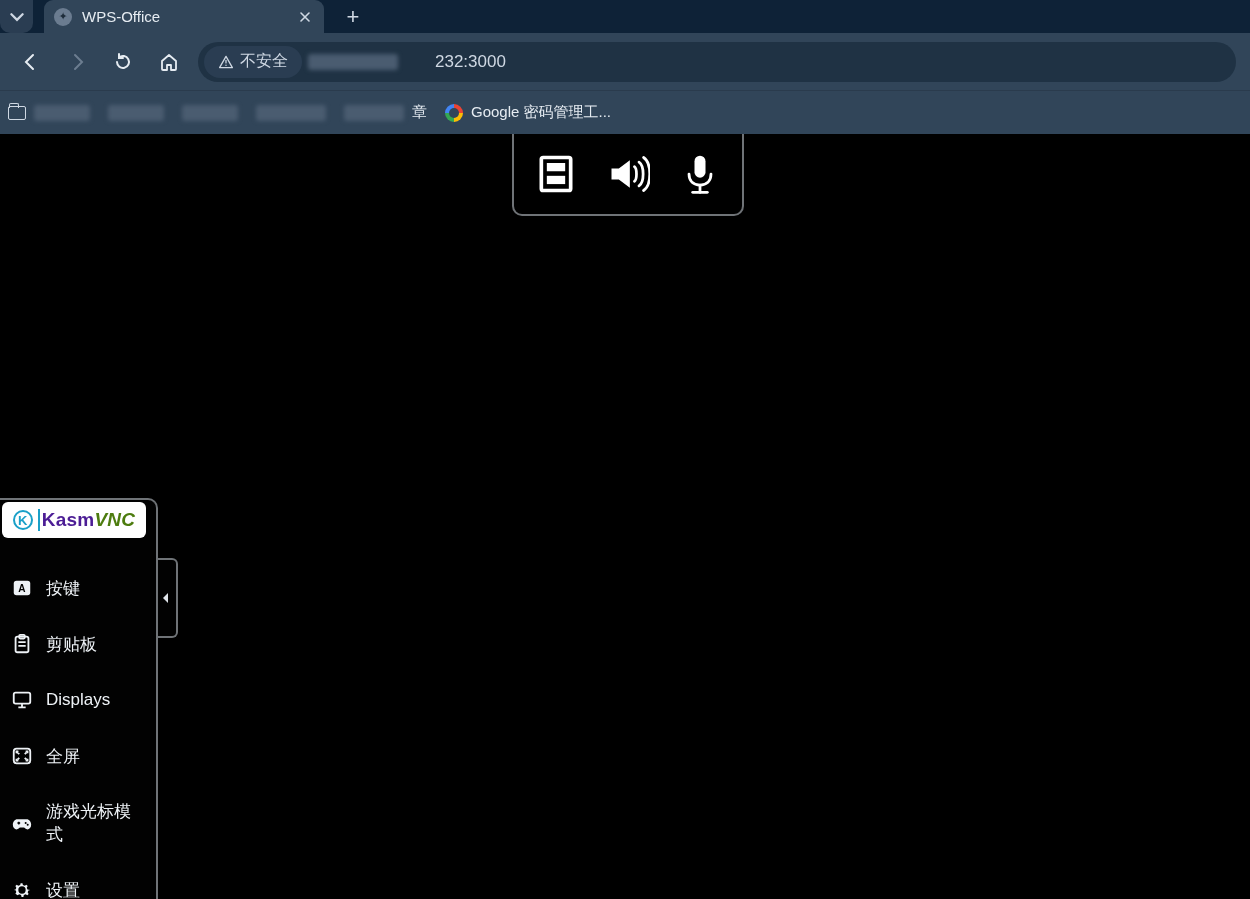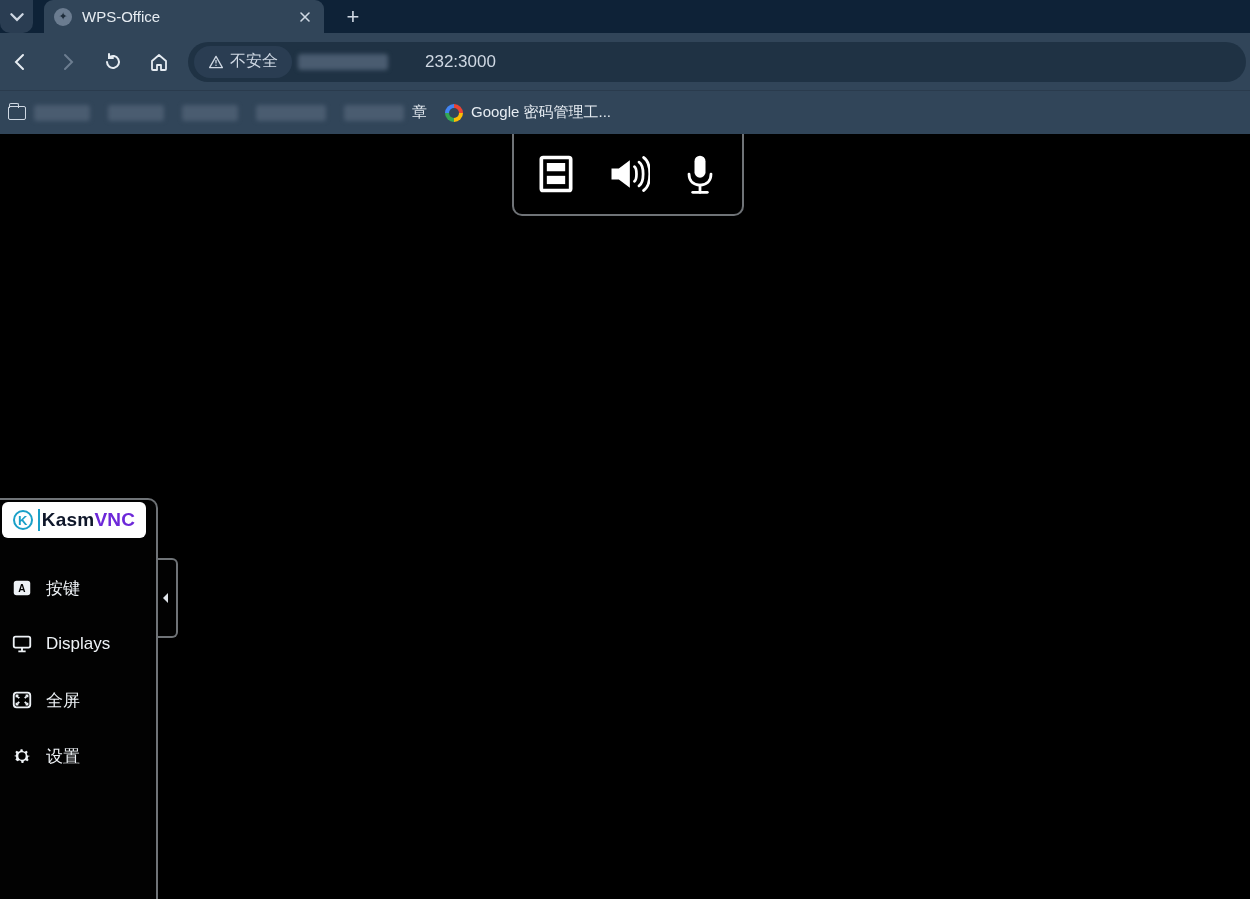--- a/index.html
+++ b/index.html
@@ -45,21 +45,21 @@
     color:#cfd8e3; font-size:22px; font-weight:300;
     margin-left:12px;
     cursor:pointer;
   }
 
   .toolbar {
     height:57px;
     background:#314559;
     display:flex;
     align-items:center;
-    padding:0 4px;
+    padding:0 14px;
     gap:12px;
   }
   .tbtn {
     width:34px;height:34px;
     display:flex;align-items:center;justify-content:center;
     color:#cfd8e3;
     border-radius:8px;
     cursor:pointer;
   }
   .tbtn.disabled { color:#6c7d90; }
@@ -168,22 +168,22 @@
     font-family:Arial,sans-serif;
     letter-spacing:0.2px;
   }
   .logo .k-badge{
     width:20px;height:20px;border-radius:50%;
     border:2px solid #1aa0c8;
     color:#1aa0c8;
     display:flex;align-items:center;justify-content:center;
     font-size:13px;margin-right:3px;
   }
-  .logo .kasm{color:#0f172a;}
-  .logo .vnc{color:#6d28d9;}
+  .logo .kasm{color:#4c1d95;}
+  .logo .vnc{color:#4d7c0f;font-style:italic;}
   .menu { list-style:none; padding:4px 0; }
   .menu li {
     display:flex;align-items:center;gap:12px;
     padding:16px 10px;
     color:#eef2f6;
     font-size:17px;
     cursor:pointer;
   }
   .menu .mico {
     width:24px;height:24px;flex:0 0 24px;
@@ -335,39 +335,60 @@
           <svg viewBox="0 0 24 24">
               <rect x="3" y="4" width="18" height="16" rx="3" fill="#eef2f6"></rect>
               <text x="12" y="16" text-anchor="middle" font-size="11" font-weight="700" fill="#000">A</text>
             </svg>
         </span>
         <span>按键</span>
       </li>
       <li>
         <span class="mico">
           <svg viewBox="0 0 24 24">
+              <rect x="5" y="4" width="14" height="17" rx="2"></rect>
+              <rect x="9" y="2" width="6" height="4" rx="1"></rect>
+              <path d="M8 10h8M8 14h8"></path>
+            </svg>
+        </span>
+        <span>剪贴板</span>
+      </li>
+      <li>
+        <span class="mico">
+          <svg viewBox="0 0 24 24">
               <rect x="3" y="4" width="18" height="12" rx="2"></rect>
               <path d="M8 20h8M12 16v4"></path>
             </svg>
         </span>
         <span>Displays</span>
       </li>
       <li>
         <span class="mico">
           <svg viewBox="0 0 24 24">
               <rect x="3" y="4" width="18" height="16" rx="3"></rect>
               <path d="M8 8l-2 0 0 -0M7 8l2 2M17 8l-2 2M7 16l2-2M17 16l-2-2"></path>
               <path d="M6 9V7h2M18 9V7h-2M6 15v2h2M18 15v2h-2"></path>
             </svg>
         </span>
         <span>全屏</span>
       </li>
       <li>
         <span class="mico fill">
           <svg viewBox="0 0 24 24">
+              <path d="M7 8h10c3 0 5 3 5 6s-2 5-4 5c-2 0-3-2-4-2h-4c-1 0-2 2-4 2s-4-2-4-5 2-6 5-6z" fill="#eef2f6"></path>
+              <path d="M7 12h3M8.5 10.5v3" stroke="#000" stroke-width="1.4"></path>
+              <circle cx="16" cy="12" r="1.1" fill="#000"></circle>
+              <circle cx="18.2" cy="14" r="1.1" fill="#000"></circle>
+            </svg>
+        </span>
+        <span>游戏光标模式</span>
+      </li>
+      <li>
+        <span class="mico fill">
+          <svg viewBox="0 0 24 24">
               <path d="M12 8a4 4 0 100 8 4 4 0 000-8zm9 4l-2 .5-.8 2 1 1.8-1.4 1.4-1.8-1-2 .8-.5 2h-2l-.5-2-2-.8-1.8 1L4.8 16l1-1.8-.8-2L3 12l2-.5.8-2-1-1.8L6.2 6.3l1.8 1 2-.8.5-2h2l.5 2 2 .8 1.8-1 1.4 1.4-1 1.8.8 2z" fill="#eef2f6"></path>
             </svg>
         </span>
         <span>设置</span>
       </li>
     </ul>
   </div>
 
 </div>
 

